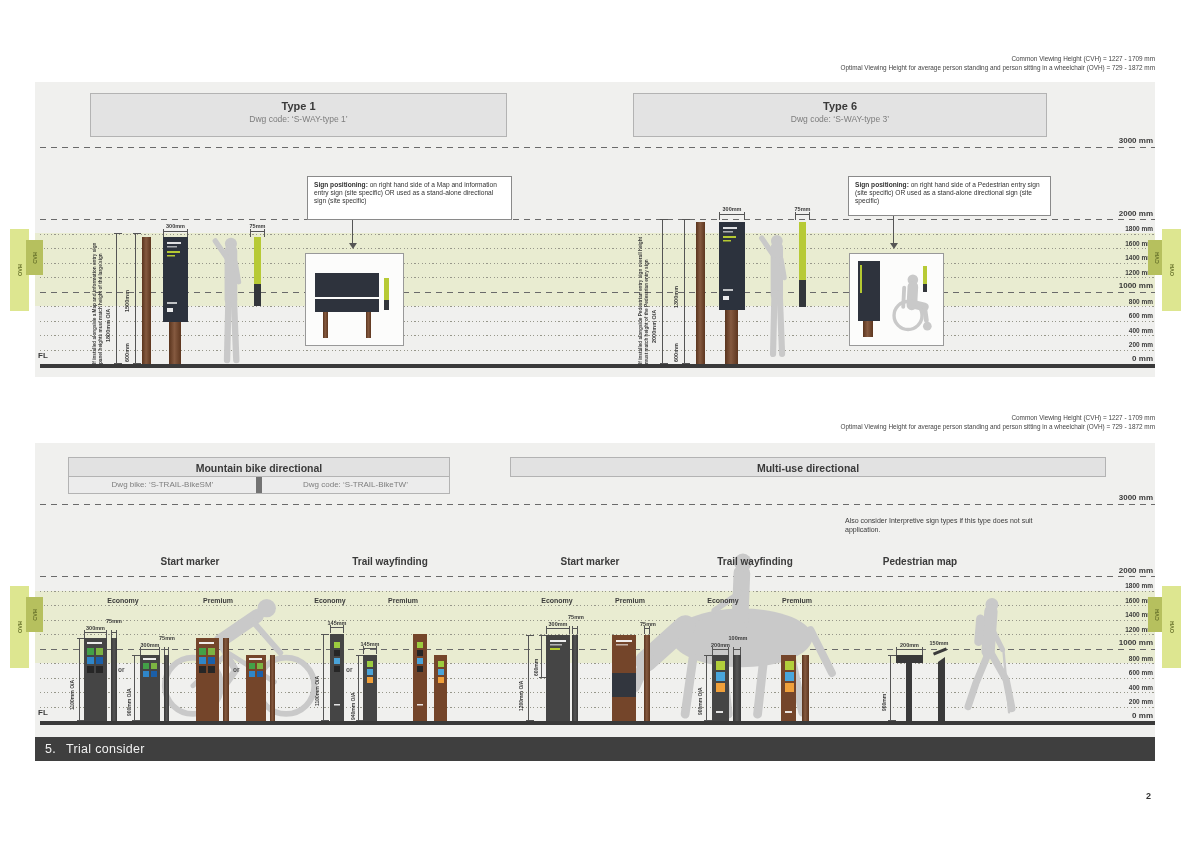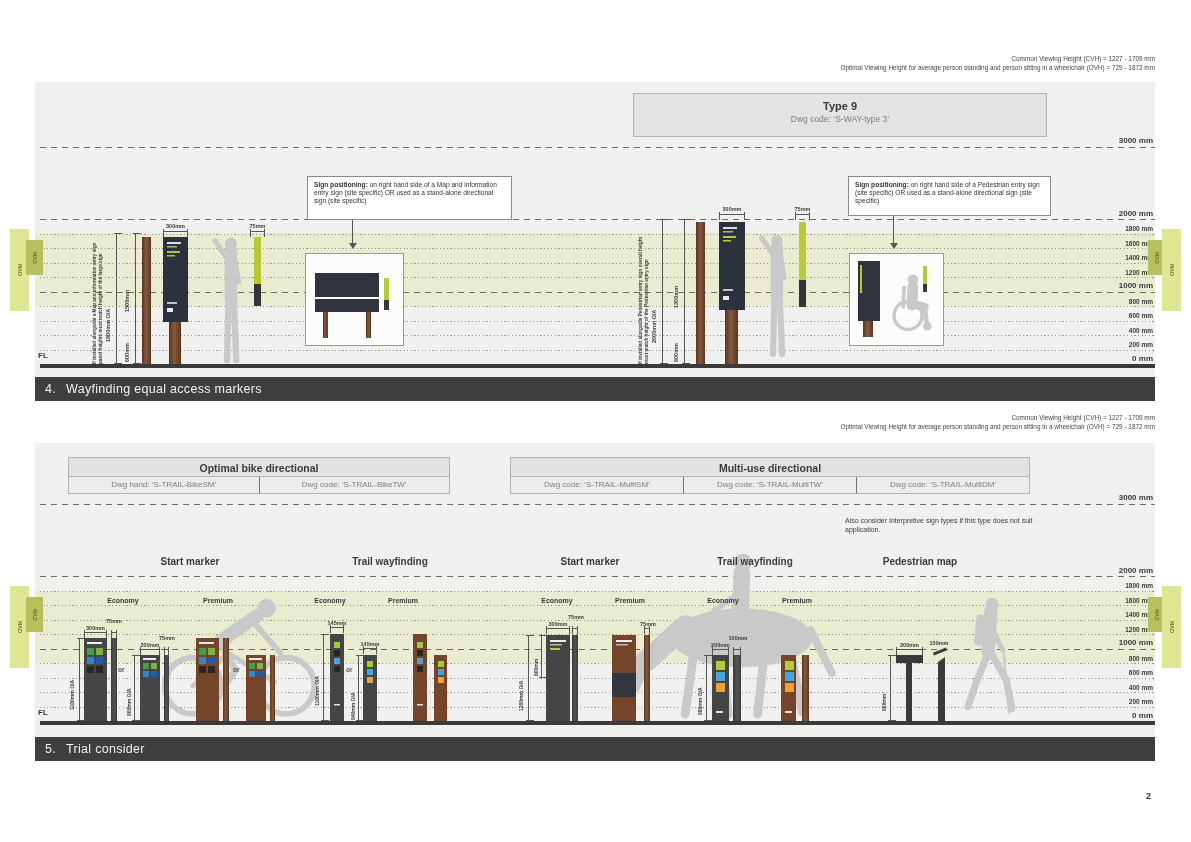--- a/index.html
+++ b/index.html
@@ -25,21 +25,21 @@
   .fl{position:absolute;font-size:8px;font-weight:700;color:#3a3a3a;}
   .secbar{position:absolute;left:35px;width:1120px;height:24px;background:#3f3f3f;color:#f2f2f2;
           font-size:12.5px;line-height:24px;box-sizing:border-box;padding-left:10px;letter-spacing:.3px;}
   .secbar b{font-weight:400;margin-right:10px;}
   .hdrbox{position:absolute;background:#e3e3e3;border:1px solid #b3b3b3;text-align:center;box-sizing:border-box;}
   .hdrbox .t{font-size:11px;font-weight:700;color:#3a3a3a;margin-top:6px;}
   .hdrbox .d{font-size:8.5px;color:#7d7d7d;margin-top:2px;}
   .h5t{height:20px;background:#e2e2e2;border:1px solid #b3b3b3;font-size:10.5px;font-weight:700;
        line-height:20px;text-align:center;color:#3a3a3a;box-sizing:border-box;}
   .h5r{display:flex;border:1px solid #b3b3b3;border-top:0;background:#ececec;box-sizing:border-box;}
-  .h5c{flex:1;font-size:8px;color:#7d7d7d;text-align:center;line-height:16px;border-left:1px solid #737373;}
+  .h5c{flex:1;font-size:8px;color:#7d7d7d;text-align:center;line-height:16px;border-left:6px solid #737373;}
   .h5c:first-child{border-left:0;}
   .callout{position:absolute;background:#fff;border:1px solid #8a8a8a;font-size:6.6px;line-height:7.8px;
            color:#333;padding:4px 6px;box-sizing:border-box;}
   .arrowline{position:absolute;width:0;border-left:1px solid #555;}
   .arrowline:after{content:"";position:absolute;left:-4px;bottom:-6px;border:4px solid transparent;border-top:6px solid #555;}
   .inset{position:absolute;background:#fcfcfb;border:1px solid #999;}
   .vdim{position:absolute;width:0;border-left:1px solid #555;}
   .vdim:before,.vdim:after{content:"";position:absolute;left:-3.5px;width:8px;height:1px;background:#555;}
   .vdim:before{top:0}.vdim:after{bottom:0}
   .hdim{position:absolute;height:0;border-top:1px solid #555;}
@@ -220,22 +220,26 @@
       <span>CVH</span>
     </div>
   <div class="tab cvh" style="left:1148px;top:240px;width:17px;height:35px">
       <span>CVH</span>
     </div>
   <div class="tab ovh" style="left:1162px;top:229px;width:19px;height:82px">
       <span>OVH</span>
     </div>
   <div class="fl" style="left:38px;top:351px">FL</div>
 
+  <div class="hdrbox" style="left:90px;top:93px;width:417px;height:44px">
+    <div class="t">Type 1</div>
+    <div class="d">Dwg code: ‘S-WAY-type 1’</div>
+  </div>
   <div class="hdrbox" style="left:633px;top:93px;width:414px;height:44px">
-    <div class="t">Type 9</div>
+    <div class="t">Type 6</div>
     <div class="d">Dwg code: ‘S-WAY-type 3’</div>
   </div>
 
   <div class="note-rot" style="left:92px;top:238px;width:15px;height:126px">If installed alongside a Map and information entry sign panel heights must match height of the large sign</div>
   <div class="vdim" style="left:116px;top:233px;height:131px"></div>
   <div class="vlbl" style="left:105px;top:252px;height:90px">1800mm O/A</div>
   <div class="vdim" style="left:135px;top:233px;height:131px"></div>
   <div class="vlbl" style="left:124px;top:252px;height:60px">1500mm</div>
   <div class="vlbl" style="left:124px;top:326px;height:36px">600mm</div>
   <div class="corten" style="left:142px;top:237px;width:9px;height:127px"></div>
@@ -287,23 +291,20 @@
   <div class="inset" style="left:849px;top:253px;width:93px;height:91px">
     <div class="abs" style="left:8px;top:7px;width:22px;height:60px;background:#2e333d"></div>
     <div class="abs" style="left:10px;top:11px;width:2px;height:28px;background:#b5c932"></div>
     <div class="corten" style="left:13px;top:67px;width:10px;height:16px"></div>
     <svg class="sil" style="left:32px;top:18px" width="54" height="62">
         <use href="#sym-wheelchair"></use>
       </svg>
     <div class="blade" style="left:73px;top:12px;width:4px;height:26px"></div>
   </div>
 
-  <div class="secbar" style="top:377px">
-    <b>4.</b><span>Wayfinding equal access markers</span>
-  </div>
 
   <div class="legend" style="top:414px">
     <div>Common Viewing Height (CVH) = 1227 - 1709 mm</div>
     <div>Optimal Viewing Height for average person standing and person sitting in a wheelchair (OVH) = 729 - 1872 mm</div>
   </div>
 
   <div class="panel" style="top:443px;height:294px"></div>
   <div class="band" style="top:591px;height:72px"></div>
 
   <div class="ruler">
@@ -341,33 +342,28 @@
     </div>
   <div class="tab cvh" style="left:1148px;top:597px;width:17px;height:35px">
       <span>CVH</span>
     </div>
   <div class="tab ovh" style="left:1162px;top:586px;width:19px;height:82px">
       <span>OVH</span>
     </div>
   <div class="fl" style="left:38px;top:708px">FL</div>
 
   <div class="abs" style="left:68px;top:457px;width:382px">
-    <div class="h5t">Optimal bike directional</div>
+    <div class="h5t">Mountain bike directional</div>
     <div class="h5r">
-      <div class="h5c">Dwg hand: ‘S-TRAIL-BikeSM’</div>
+      <div class="h5c">Dwg bike: ‘S-TRAIL-BikeSM’</div>
       <div class="h5c">Dwg code: ‘S-TRAIL-BikeTW’</div>
     </div>
   </div>
-  <div class="abs" style="left:510px;top:457px;width:520px">
+  <div class="abs" style="left:510px;top:457px;width:596px">
     <div class="h5t">Multi-use directional</div>
-    <div class="h5r">
-      <div class="h5c">Dwg code: ‘S-TRAIL-MultiSM’</div>
-      <div class="h5c">Dwg code: ‘S-TRAIL-MultiTW’</div>
-      <div class="h5c">Dwg code: ‘S-TRAIL-MultiDM’</div>
-    </div>
   </div>
 
   <div class="note5" style="left:845px;top:517px;width:200px">Also consider Interpretive sign types if this type does not suit application.</div>
 
   <svg class="sil" style="left:158px;top:572px" width="165" height="148">
       <use href="#sym-cyclist"></use>
     </svg>
   <svg class="sil" style="left:592px;top:536px" width="290" height="186">
       <use href="#sym-horse"></use>
     </svg>

